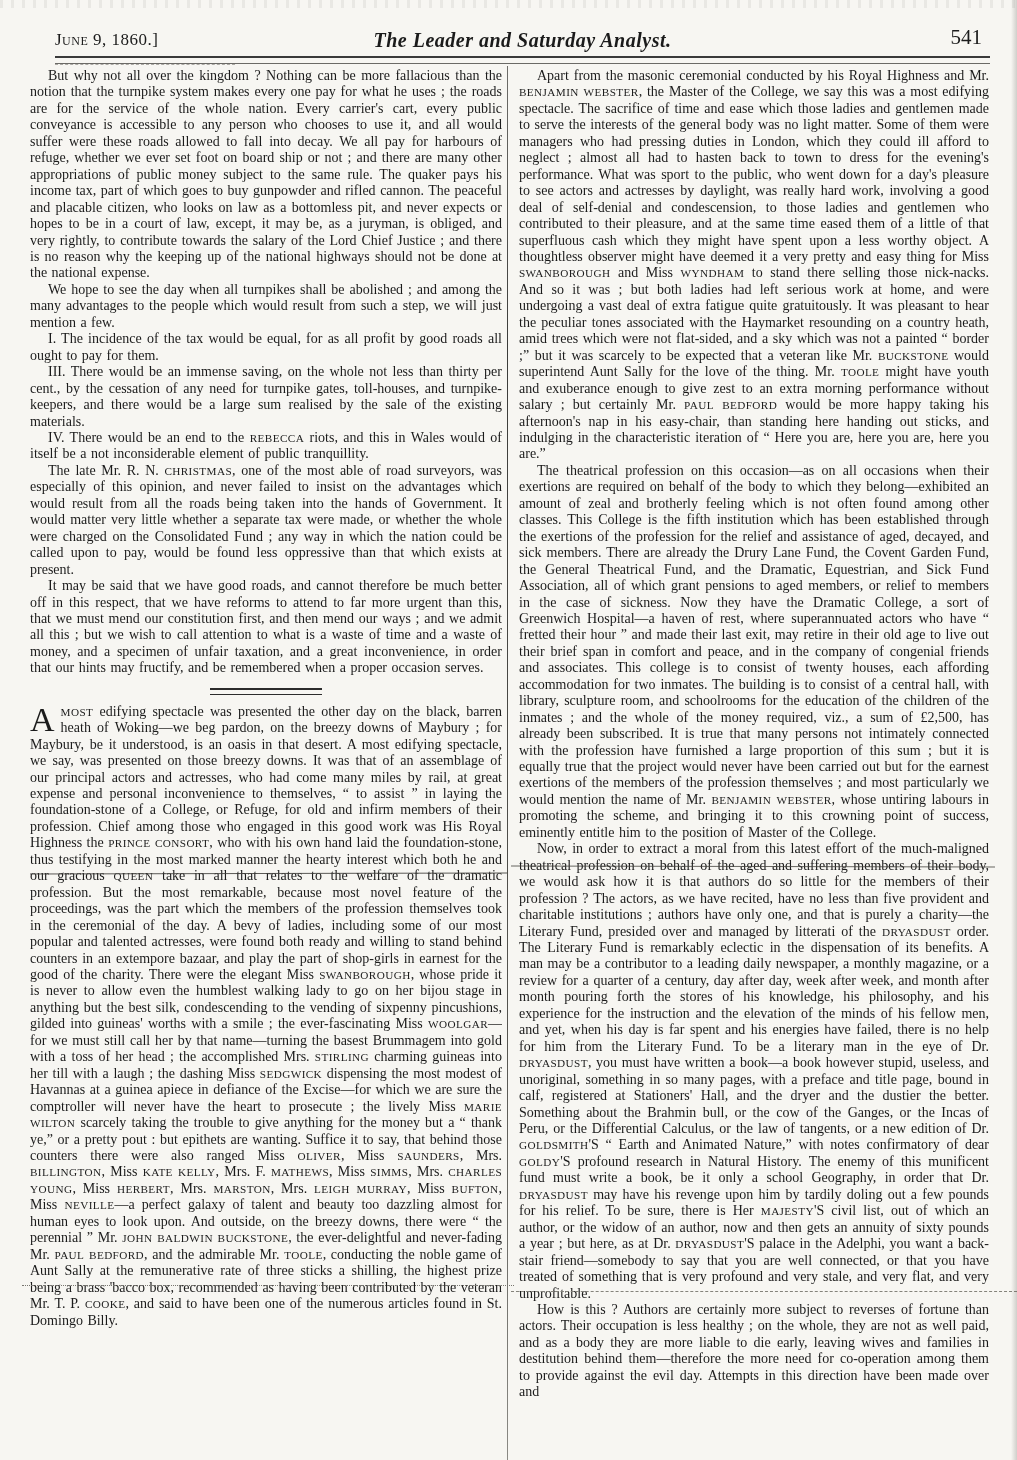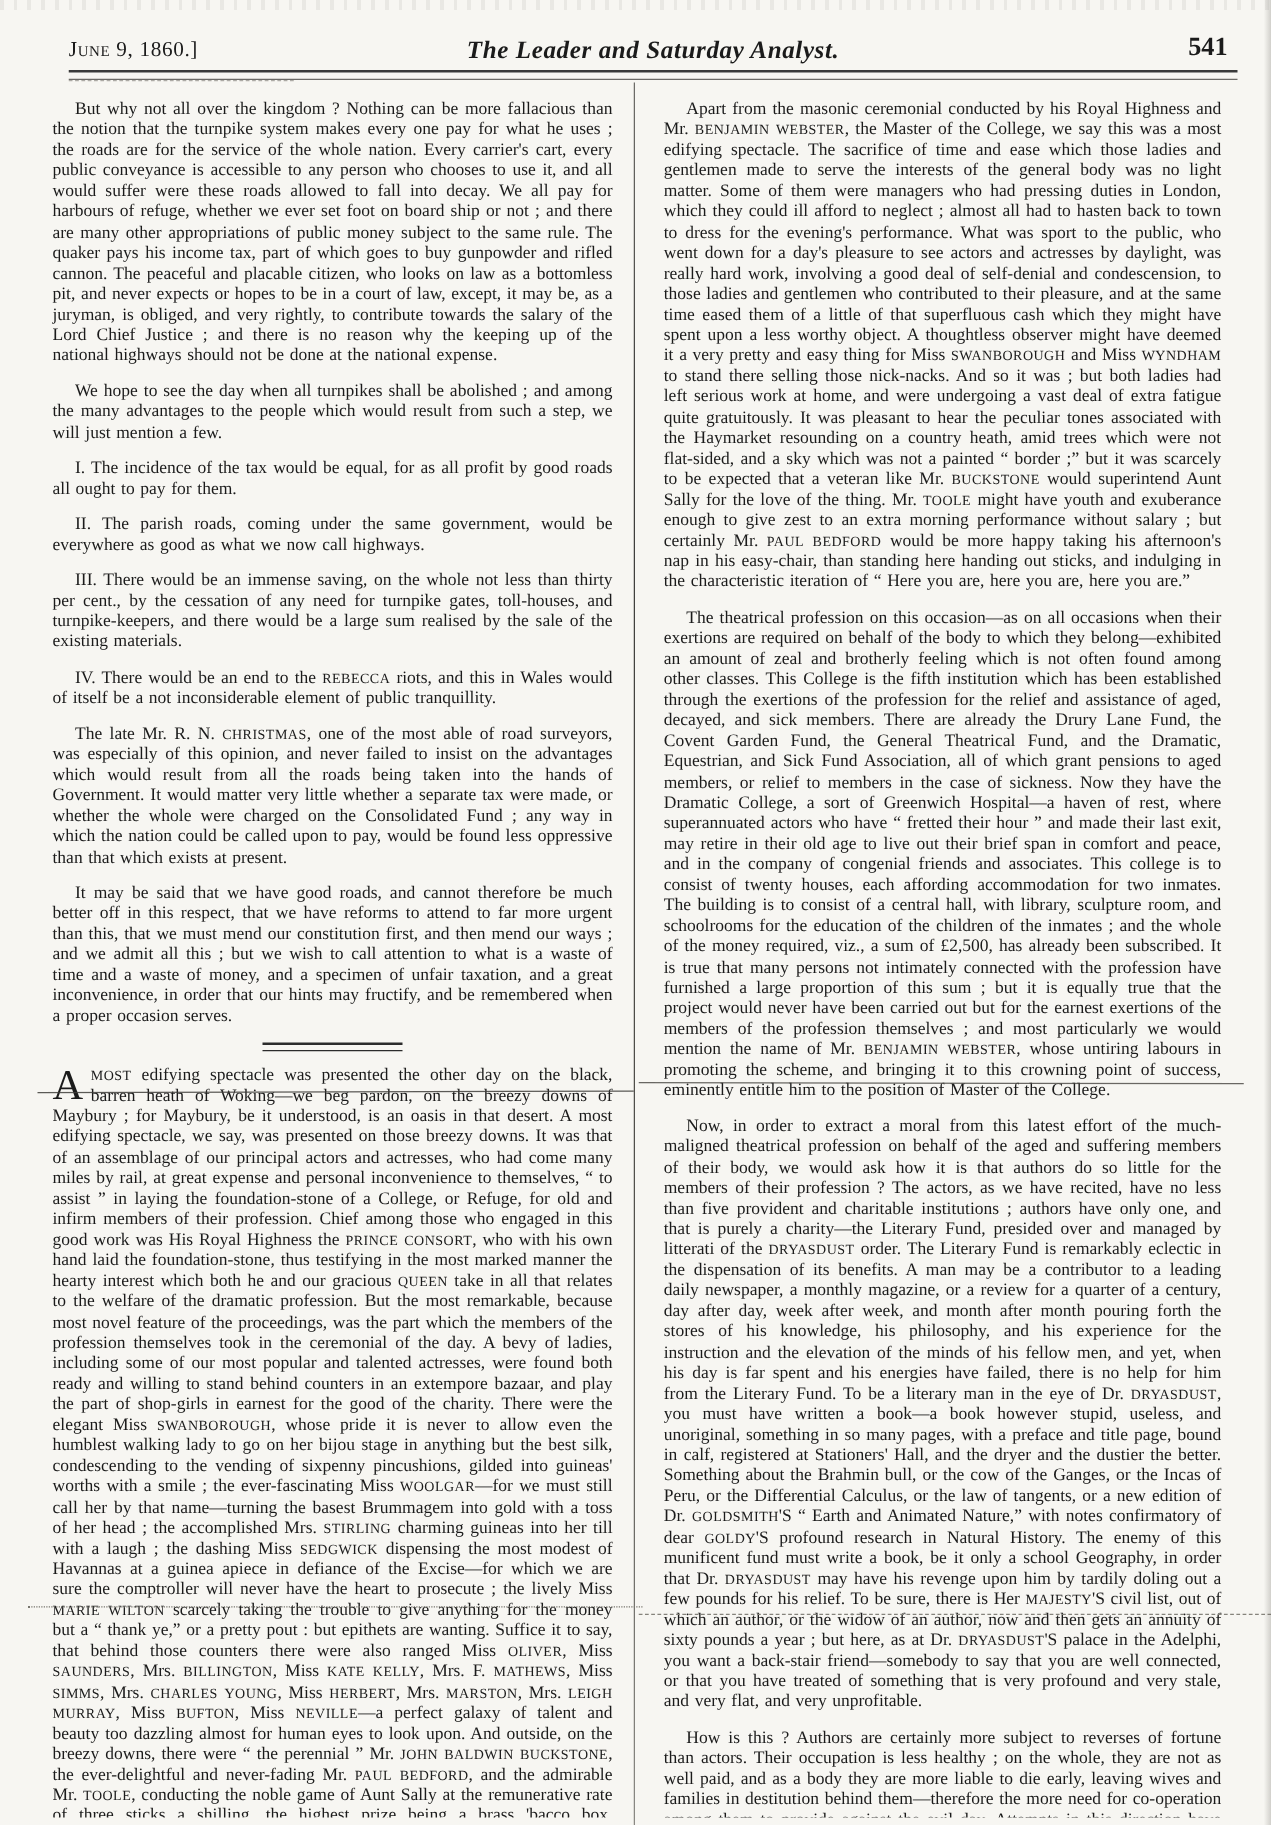--- a/index.html
+++ b/index.html
@@ -27,21 +27,21 @@
     position:absolute; left:0; bottom:2px;
     font-variant:small-caps; font-size:17px; letter-spacing:.5px;font-family:Liberation Serif, serif;
   }
   .m-title{
     position:absolute; left:0; right:0; bottom:0;
     text-align:center;
     font-size:20px; font-weight:bold; font-style:italic; letter-spacing:.5px;
   }
   .m-page{
     position:absolute; right:8px; bottom:2px;
-    font-size:21px; font-weight:bold;
+    font-size:21px; font-weight:normal;
   }
   .head-rule{
     position:absolute; top:56px; left:55px; right:27px; height:5px;
     border-top:2px solid #3a3a3a;
     border-bottom:1px solid #6b6a66;
   }
   .head-rule-left{
     position:absolute; top:64px; left:55px; width:180px;
     border-top:1px dashed #9a9892; opacity:.8;
   }
@@ -49,21 +49,21 @@
   .col-divider{
     position:absolute; top:66px; bottom:0; left:507px; width:1px;
     background:linear-gradient(#6e6d69,#3c3c3a 20%,#55544f 70%,#8a8984);
   }
   .column{
     position:absolute; top:68px; height:1386px; overflow:hidden;
   }
   .column.left  { left:30px;  width:472px; }
   .column.right { left:519px; width:470px; }
   .para{
-    margin:12px;
+    margin:0;
     font-size:14px; line-height:16.45px;
     text-align:justify;
     text-indent:18px;
     word-spacing:1px;
   }
   .para.noindent{ text-indent:0; }
   .sc{ font-size:.8em; letter-spacing:.4px; }
   .dropcap{
     float:left;
     font-size:34px; line-height:29px;
@@ -108,21 +108,20 @@
   <div class="head-rule"></div>
   <div class="head-rule-left"></div>
 
   <div class="col-divider"></div>
 
   <div class="column left">
     <div>
         <p class="para">But why not all over the kingdom ?  Nothing can be more fallacious than the notion that the turnpike system makes every one pay for what he uses ; the roads are for the service of the whole nation.  Every carrier's cart, every public conveyance is accessible to any person who chooses to use it, and all would suffer were these roads allowed to fall into decay.  We all pay for harbours of refuge, whether we ever set foot on board ship or not ; and there are many other appropriations of public money subject to the same rule.  The quaker pays his income tax, part of which goes to buy gunpowder and rifled cannon.  The peaceful and placable citizen, who looks on law as a bottomless pit, and never expects or hopes to be in a court of law, except, it may be, as a juryman, is obliged, and very rightly, to contribute towards the salary of the Lord Chief Justice ; and there is no reason why the keeping up of the national highways should not be done at the national expense.</p>
         <p class="para">We hope to see the day when all turnpikes shall be abolished ; and among the many advantages to the people which would result from such a step, we will just mention a few.</p>
         <p class="para">I. The incidence of the tax would be equal, for as all profit by good roads all ought to pay for them.</p>
-        <p class="para">II. The parish roads, coming under the same government, would be everywhere as good as what we now call highways.</p>
         <p class="para">III. There would be an immense saving, on the whole not less than thirty per cent., by the cessation of any need for turnpike gates, toll-houses, and turnpike-keepers, and there would be a large sum realised by the sale of the existing materials.</p>
         <p class="para">IV. There would be an end to the <span class="sc">REBECCA</span> riots, and this in Wales would of itself be a not inconsiderable element of public tranquillity.</p>
         <p class="para">The late Mr. R. N. <span class="sc">CHRISTMAS</span>, one of the most able of road surveyors, was especially of this opinion, and never failed to insist on the advantages which would result from all the roads being taken into the hands of Government.  It would matter very little whether a separate tax were made, or whether the whole were charged on the Consolidated Fund ; any way in which the nation could be called upon to pay, would be found less oppressive than that which exists at present.</p>
         <p class="para">It may be said that we have good roads, and cannot therefore be much better off in this respect, that we have reforms to attend to far more urgent than this, that we must mend our constitution first, and then mend our ways ; and we admit all this ; but we wish to call attention to what is a waste of time and a waste of money, and a specimen of unfair taxation, and a great inconvenience, in order that our hints may fructify, and be remembered when a proper occasion serves.</p>
       </div>
     <div class="article-divider"></div>
     <div>
         <p class="para noindent"><span class="dropcap">A</span><span class="sc">MOST</span> edifying spectacle was presented the other day on the black, barren heath of Woking—we beg pardon, on the breezy downs of Maybury ; for Maybury, be it understood, is an oasis in that desert.  A most edifying spectacle, we say, was presented on those breezy downs.  It was that of an assemblage of our principal actors and actresses, who had come many miles by rail, at great expense and personal inconvenience to themselves, “ to assist ” in laying the foundation-stone of a College, or Refuge, for old and infirm members of their profession.  Chief among those who engaged in this good work was His Royal Highness the <span class="sc">PRINCE</span> <span class="sc">CONSORT</span>, who with his own hand laid the foundation-stone, thus testifying in the most marked manner the hearty interest which both he and our gracious <span class="sc">QUEEN</span> take in all that relates to the welfare of the dramatic profession.  But the most remarkable, because most novel feature of the proceedings, was the part which the members of the profession themselves took in the ceremonial of the day.  A bevy of ladies, including some of our most popular and talented actresses, were found both ready and willing to stand behind counters in an extempore bazaar, and play the part of shop-girls in earnest for the good of the charity.  There were the elegant Miss <span class="sc">SWANBOROUGH</span>, whose pride it is never to allow even the humblest walking lady to go on her bijou stage in anything but the best silk, condescending to the vending of sixpenny pincushions, gilded into guineas' worths with a smile ; the ever-fascinating Miss <span class="sc">WOOLGAR</span>—for we must still call her by that name—turning the basest Brummagem into gold with a toss of her head ; the accomplished Mrs. <span class="sc">STIRLING</span> charming guineas into her till with a laugh ; the dashing Miss <span class="sc">SEDGWICK</span> dispensing the most modest of Havannas at a guinea apiece in defiance of the Excise—for which we are sure the comptroller will never have the heart to prosecute ; the lively Miss <span class="sc">MARIE</span> <span class="sc">WILTON</span> scarcely taking the trouble to give anything for the money but a “ thank ye,” or a pretty pout : but epithets are wanting. Suffice it to say, that behind those counters there were also ranged Miss <span class="sc">OLIVER</span>, Miss <span class="sc">SAUNDERS</span>, Mrs. <span class="sc">BILLINGTON</span>, Miss <span class="sc">KATE</span> <span class="sc">KELLY</span>, Mrs. F. <span class="sc">MATHEWS</span>, Miss <span class="sc">SIMMS</span>, Mrs. <span class="sc">CHARLES</span> <span class="sc">YOUNG</span>, Miss <span class="sc">HERBERT</span>, Mrs. <span class="sc">MARSTON</span>, Mrs. <span class="sc">LEIGH</span> <span class="sc">MURRAY</span>, Miss <span class="sc">BUFTON</span>, Miss <span class="sc">NEVILLE</span>—a perfect galaxy of talent and beauty too dazzling almost for human eyes to look upon.  And outside, on the breezy downs, there were “ the perennial ” Mr. <span class="sc">JOHN</span> <span class="sc">BALDWIN</span> <span class="sc">BUCKSTONE</span>, the ever-delightful and never-fading Mr. <span class="sc">PAUL</span> <span class="sc">BEDFORD</span>, and the admirable Mr. <span class="sc">TOOLE</span>, conducting the noble game of Aunt Sally at the remunerative rate of three sticks a shilling, the highest prize being a brass 'bacco box, recommended as having been contributed by the veteran Mr. T. P. <span class="sc">COOKE</span>, and said to have been one of the numerous articles found in St. Domingo Billy.</p>
       </div>
   </div>

